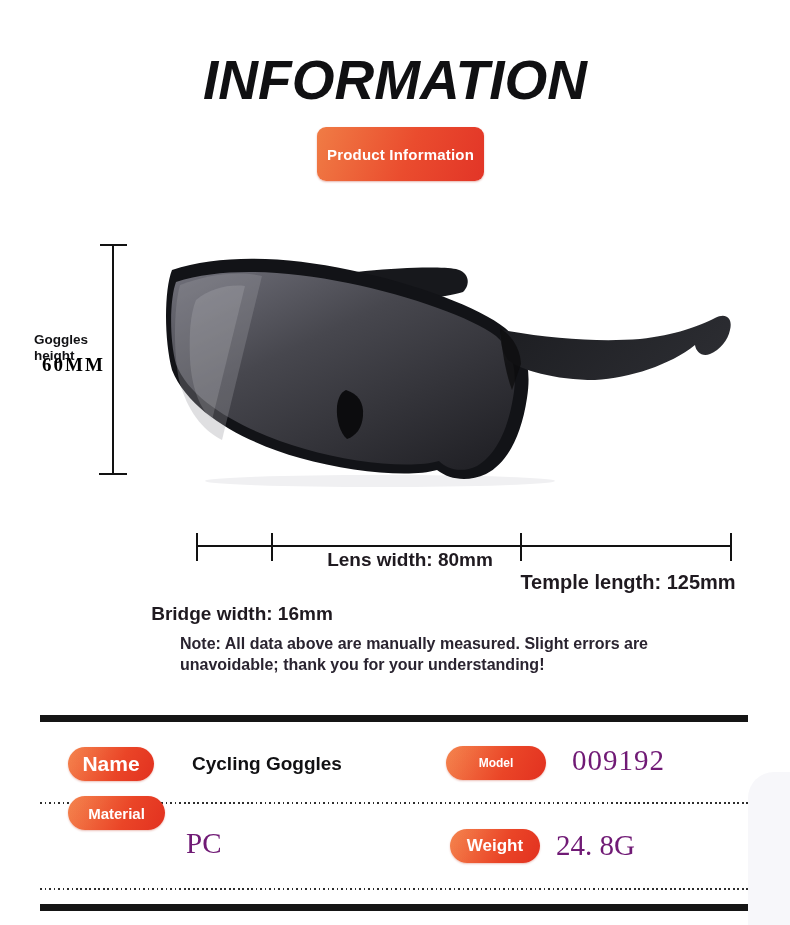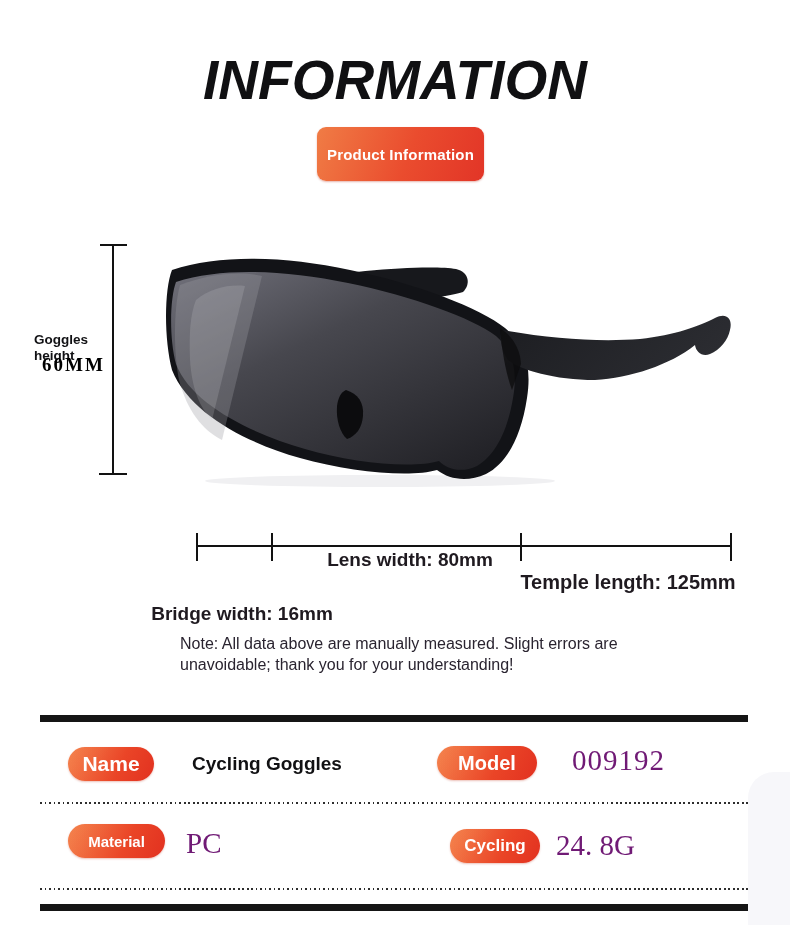--- a/index.html
+++ b/index.html
@@ -49,21 +49,21 @@
   }
   .dim-bridge { left:242px; top:567px;margin-top:36px; }
   .dim-lens   { left:410px; top:549px; }
   .dim-temple { left:628px; top:571px; font-size:20px; }
 
   .glasses { position:absolute; left:150px; top:240px; width:590px; height:250px; }
 
   
   .note {
     position:absolute; left:180px; top:633px; width:530px;
-    font-size:16px; font-weight:normal; color:#2a2430; line-height:21px;
+    font-size:16px; font-weight:bold; color:#2a2430; line-height:21px;
     white-space:pre-line;
   }
 
   
   .bar { position:absolute; left:40px; width:708px; height:7px; background:#151515; }
   .bar-top { top:715px; } .bar-bottom { top:904px; }
   .dotted {
     position:absolute; left:40px; width:708px; height:2px;
     background-image:repeating-linear-gradient(90deg,#2e2e2e 0 1.5px,transparent 1.5px 4.5px);
   }
@@ -71,22 +71,22 @@
 
   .pill {
     position:absolute; height:34px; border-radius:17px;
     display:flex; align-items:center; justify-content:center;
     background:linear-gradient(125deg,#f6915422 0,#f6915400 40%),
                linear-gradient(115deg,#f4824d 0%,#ea4527 60%,#e23120 100%);
     color:#ffffff; font-weight:bold;
     box-shadow:0 1px 2px rgba(190,50,25,.3);
   }
   .pill-name     { left:68px;  top:747px; width:86px;  font-size:21px; }
-  .pill-model    { left:437px; top:746px; width:100px; font-size:20px; }
-  .pill-material { left:68px;  top:824px; width:97px;  font-size:15px; }
+  .pill-model    { left:446px; top:746px; width:100px; font-size:12px; }
+  .pill-material { left:68px;  top:796px; width:97px;  font-size:15px; }
   .pill-weight   { left:450px; top:829px; width:90px;  font-size:17px; }
 
   .val-sans {
     position:absolute; font-size:19px; font-weight:bold; color:#111113; white-space:nowrap;margin-left:18px;
   }
   .val-serif {
     position:absolute; font-family:"Liberation Serif", serif; font-size:29px;
     font-weight:normal; color:#701a75; white-space:nowrap;
   }
   .val-name     { left:174px; top:753px; }
@@ -177,21 +177,21 @@
   <div class="val-serif val-model">009192</div>
 
   <div class="dotted dotted-1"></div>
 
   <div class="pill pill-material">
     <span>Material</span>
   </div>
   <div class="val-serif val-material">PC</div>
 
   <div class="pill pill-weight">
-    <span>Cycling</span>
+    <span>Weight</span>
   </div>
   <div class="val-serif val-weight">24. 8G</div>
 
   <div class="dotted dotted-2"></div>
   <div class="bar bar-bottom"></div>
 
   <div class="corner-card"></div>
 
 </div>
 

